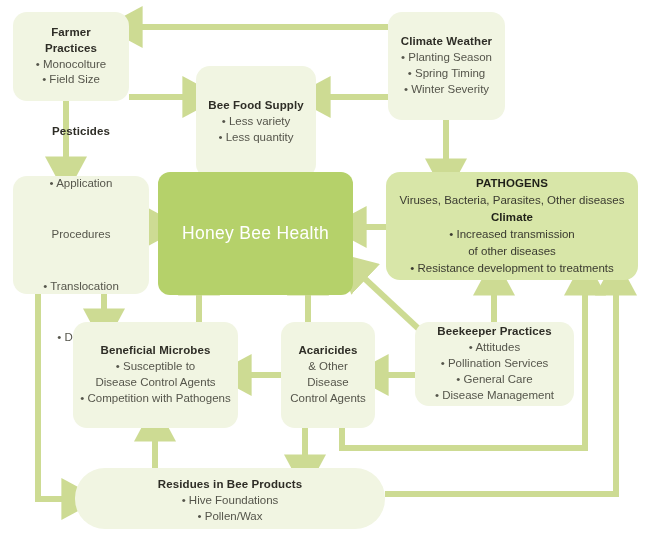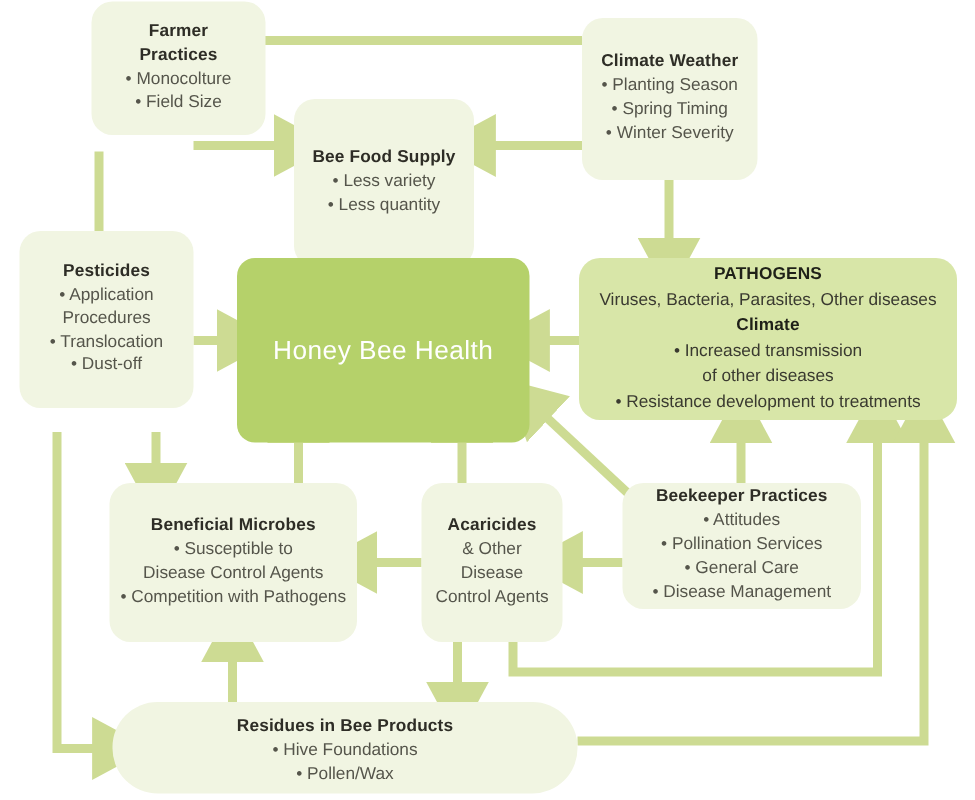--- a/index.html
+++ b/index.html
@@ -65,24 +65,24 @@
   #node-honey-bee-health{
     left:158px; top:172px; width:195px; height:123px;
   }
   #node-honey-bee-health .title{
     font-size:17.5px;
     font-weight:normal;
     color:#ffffff;
     letter-spacing:.3px;
   }
 
-  #node-farmer-practices{ left:13px;  top:1px;  width:116px; height:89px;margin-left:48px; }
+  #node-farmer-practices{ left:13px;  top:12px;  width:116px; height:89px; }
   #node-bee-food-supply{  left:196px; top:45px;  width:120px; height:112px;margin-top:21px;}
   #node-climate-weather{  left:388px; top:12px;  width:117px; height:108px;}
-  #node-pesticides{       left:13px;  top:154px; width:116px; height:118px;}
+  #node-pesticides{       left:13px;  top:176px; width:136px; height:118px;gap:36px;}
   #node-pathogens{        left:386px; top:172px; width:252px; height:108px;}
   #node-beneficial-microbes{ left:73px; top:322px; width:165px; height:106px;}
   #node-acaricides{       left:281px; top:322px; width:94px;  height:106px;}
   #node-beekeeper-practices{ left:415px; top:322px; width:159px; height:84px;}
   #node-residues{         left:75px;  top:468px; width:310px; height:61px; border-radius:30px;justify-content:flex-end;}
 
   .node.tight .line, .node.tight .title{ line-height:1.34; }
 </style>
 </head>
 <body>

